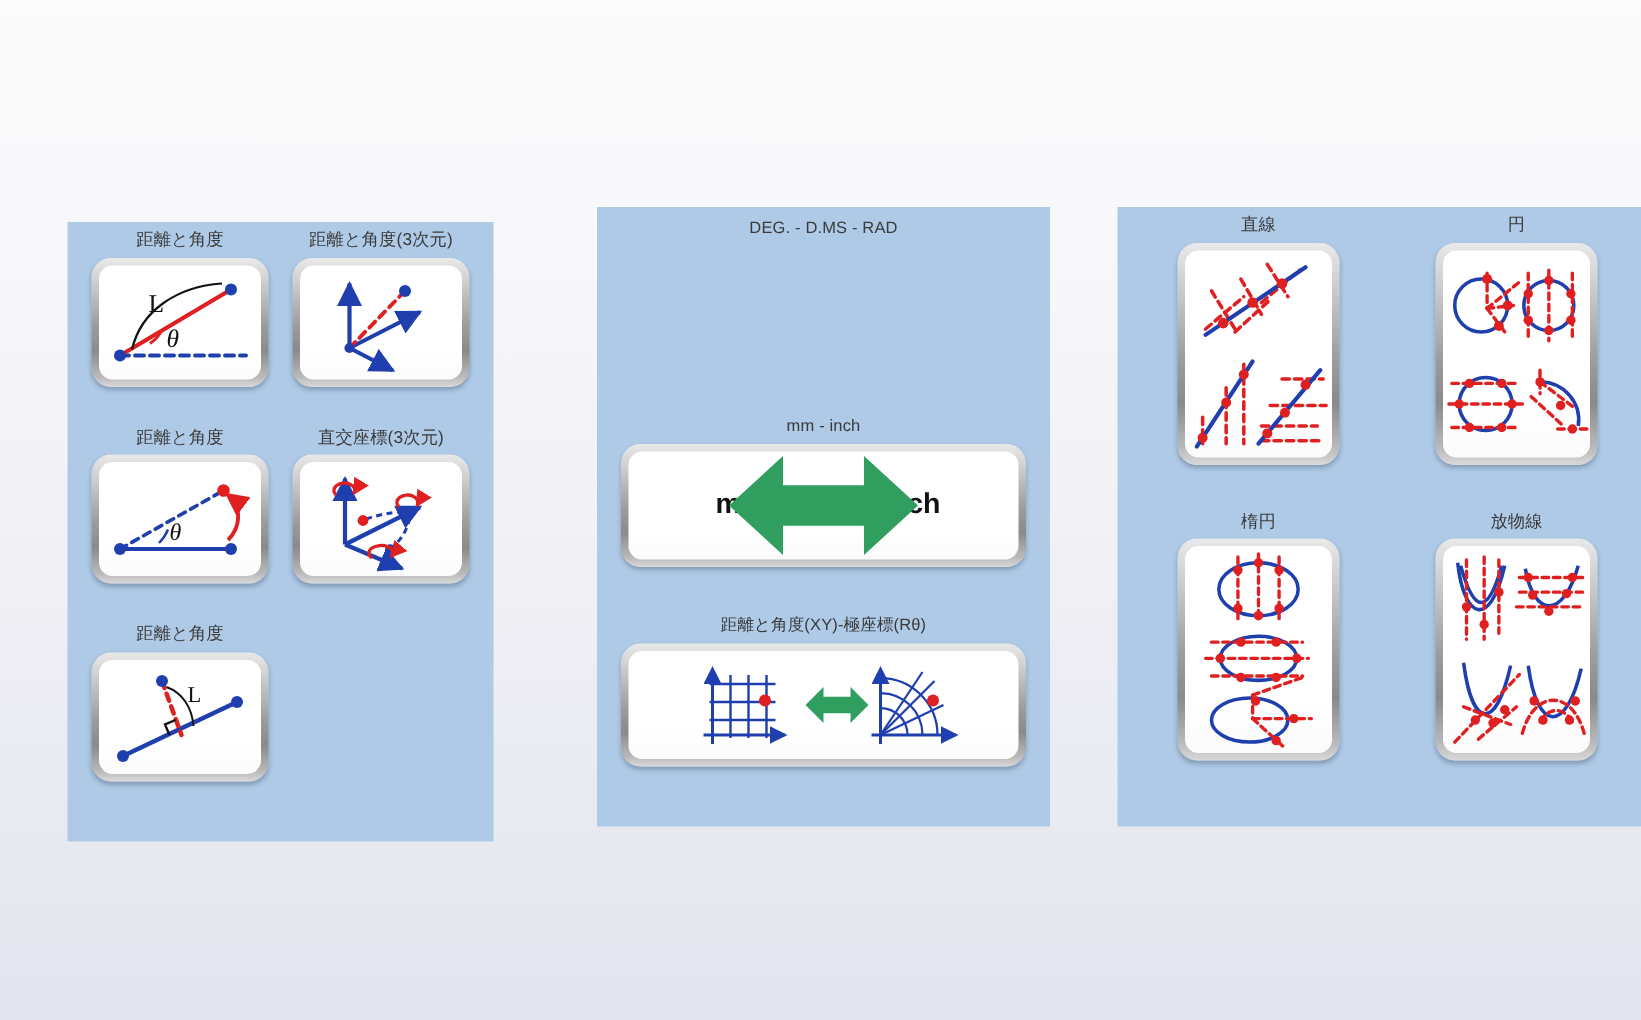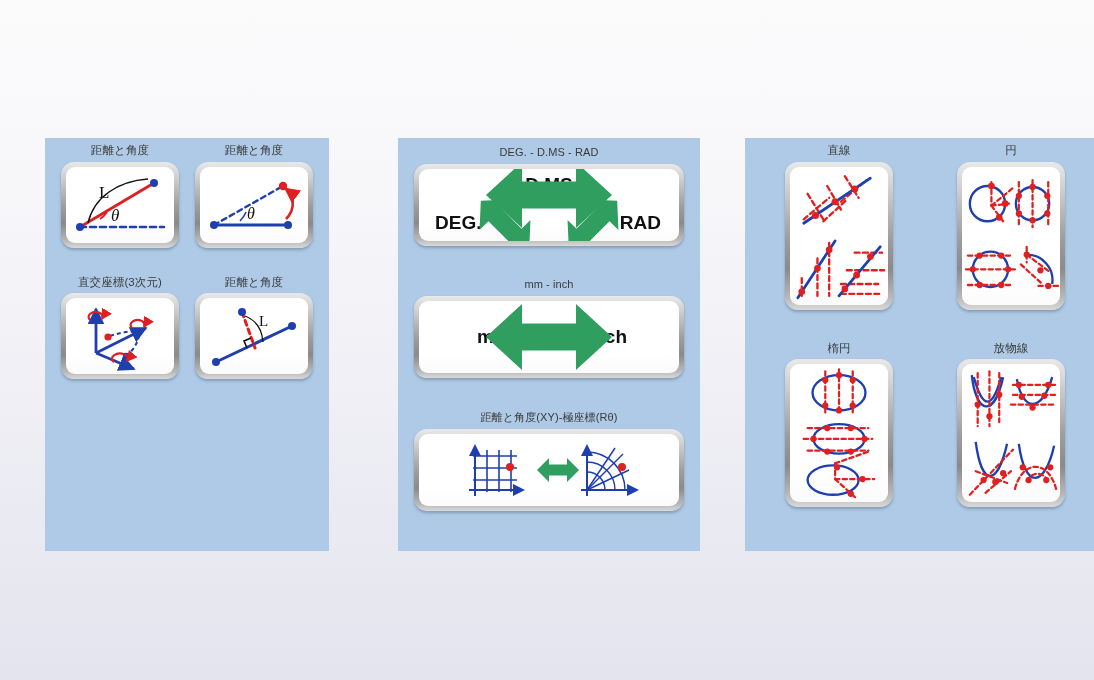--- a/index.html
+++ b/index.html
@@ -14,21 +14,21 @@
     background: linear-gradient(to bottom, #fbfbfc 0%, #f7f7fa 28%, #eeeef4 62%, #e3e4ee 100%);
     position: relative;
   }
 
   #stage { position: absolute; inset: 0; }
 
   .panel {
     position: absolute;
     background: #aecae7;
   }
-  #panel-1 { left: 45px;  top: 138px; width: 284px; height: 413px; }
+  #panel-1 { left: 45px;  top: 148px; width: 284px; height: 413px; }
   #panel-2 { left: 398px; top: 138px; width: 302px; height: 413px; }
   #panel-3 { left: 745px; top: 138px; width: 360px; height: 413px; }
 
   
   .tile-grid {
     position: absolute;
     inset: 0;
     display: grid;
     gap: 0;
   }
@@ -135,20 +135,40 @@
               <path d="M22 56 C28 30 52 14 82 12" fill="none" stroke="#111" stroke-width="1.5"></path>
               <text x="33" y="31" font-family="'Liberation Serif',serif" font-size="17" fill="#111">L</text>
               <text x="45" y="54" font-family="'Liberation Serif',serif" font-size="17" font-style="italic" fill="#111">θ</text>
               <circle cx="14" cy="60" r="4" fill="#1f3fae"></circle>
               <circle cx="88" cy="16" r="4" fill="#1f3fae"></circle>
             </svg>
           </div>
         </div>
       </div>
 
+      <div class="tile">
+        <div class="tile-label">距離と角度(3次元)</div>
+        <div class="card">
+          <div class="card-inner">
+            <svg viewBox="0 0 108 76">
+              <defs>
+                <marker id="ab1" markerWidth="7" markerHeight="7" refX="5.4" refY="3" orient="auto">
+                  <path d="M0,0 L6,3 L0,6 z" fill="#1f3fae"></path>
+                </marker>
+              </defs>
+              <line x1="33" y1="55" x2="33" y2="12" stroke="#1f3fae" stroke-width="2.8" marker-end="url(#ab1)"></line>
+              <line x1="33" y1="55" x2="80" y2="31" stroke="#1f3fae" stroke-width="2.8" marker-end="url(#ab1)"></line>
+              <line x1="33" y1="55" x2="62" y2="70" stroke="#1f3fae" stroke-width="2.8" marker-end="url(#ab1)"></line>
+              <line x1="33" y1="55" x2="70" y2="17" stroke="#e02020" stroke-width="2.6" stroke-dasharray="5.5 4" stroke-linecap="round"></line>
+              <circle cx="70" cy="17" r="4" fill="#1f3fae"></circle>
+              <circle cx="33" cy="55" r="3.4" fill="#1f3fae"></circle>
+            </svg>
+          </div>
+        </div>
+      </div>
 
       <div class="tile">
         <div class="tile-label">距離と角度</div>
         <div class="card">
           <div class="card-inner">
             <svg viewBox="0 0 108 76">
               <defs>
                 <marker id="ar1" markerWidth="7" markerHeight="7" refX="5" refY="3" orient="auto">
                   <path d="M0,0 L6,3 L0,6 z" fill="#e02020"></path>
                 </marker>
@@ -214,42 +234,20 @@
 
 
     </div>
   </div>
 
   <div class="panel" id="panel-2">
     <div class="tile-grid">
 
       <div class="tile">
         <div class="tile-label">DEG. - D.MS - RAD</div>
-        <div class="card">
-          <div class="card-inner">
-            <div class="conv">
-              <span class="conv-lbl deg-ms">D.MS</span>
-              <span class="conv-lbl deg-deg">DEG.</span>
-              <span class="conv-lbl deg-rad">RAD</span>
-              <svg class="arrow-abs" style="left:44px; top:20px;" width="46" height="40" viewBox="0 0 46 40">
-                <g transform="rotate(-45 23 20)">
-                  <path class="green" d="M4,20 L15,8 L15,15 L31,15 L31,8 L42,20 L31,32 L31,25 L15,25 L15,32 Z"></path>
-                </g>
-              </svg>
-              <svg class="arrow-abs" style="right:44px; top:20px;" width="46" height="40" viewBox="0 0 46 40">
-                <g transform="rotate(45 23 20)">
-                  <path class="green" d="M4,20 L15,8 L15,15 L31,15 L31,8 L42,20 L31,32 L31,25 L15,25 L15,32 Z"></path>
-                </g>
-              </svg>
-              <svg class="arrow-abs" style="left:50%; transform:translateX(-50%); bottom:10px;" width="46" height="22" viewBox="0 0 46 24">
-                <path class="green" d="M2,12 L14,1 L14,7.5 L32,7.5 L32,1 L44,12 L32,23 L32,16.5 L14,16.5 L14,23 Z"></path>
-              </svg>
-            </div>
-          </div>
-        </div>
       </div>
 
       <div class="tile">
         <div class="tile-label">mm - inch</div>
         <div class="card">
           <div class="card-inner">
             <div class="conv">
               <span class="conv-lbl mm-lbl">mm</span>
               <span class="conv-lbl inch-lbl">inch</span>
               <svg class="arrow-abs" style="left:50%; transform:translate(-50%,-50%); top:50%;" width="48" height="24" viewBox="0 0 46 24">

